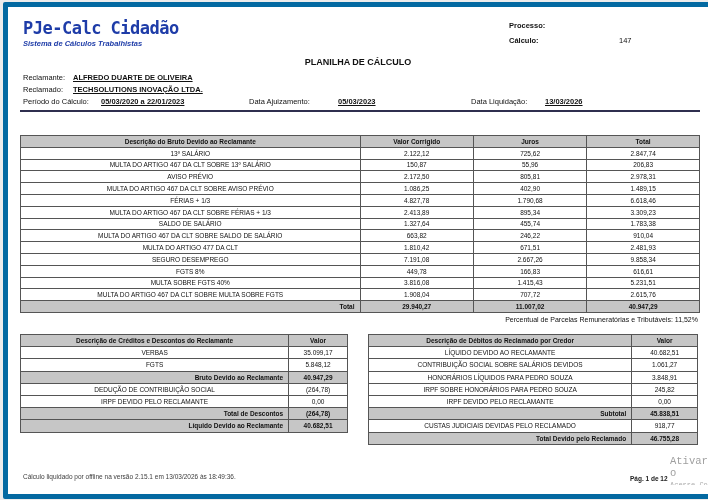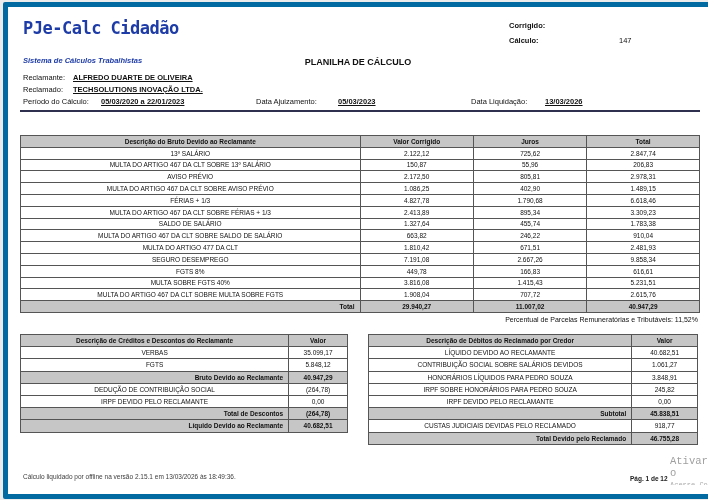--- a/index.html
+++ b/index.html
@@ -14,21 +14,21 @@
     background:#ffffff;border:5px solid #0369a1;border-radius:2px;
     overflow:hidden;
   }
   .abs{position:absolute;white-space:nowrap;}
   .bold{font-weight:bold;}
   .logo-title{
     font-family:"DejaVu Sans Mono", monospace;
     font-weight:bold;font-size:17px;letter-spacing:-0.5px;color:#1e3ca8;
   }
   .logo-sub{
-    font-style:italic;font-weight:bold;font-size:7.5px;color:#1e3ca8;margin-top:18px;
+    font-style:italic;font-weight:bold;font-size:7.5px;color:#1e3ca8;margin-top:1px;
   }
   .hlabel{font-size:7.5px;color:#111;}
   .hvalue{font-size:7.5px;color:#111;font-weight:bold;text-decoration:underline;}
   .doc-title{font-size:9px;font-weight:bold;color:#111;}
   .rule{position:absolute;height:2px;background:#2f2f4f;}
   .section-title{font-size:9.5px;font-weight:bold;color:#111;}
   table{border-collapse:collapse;table-layout:fixed;position:absolute;}
   th,td{
     border:1px solid #555;font-size:6.5px;color:#111;
     text-align:center;vertical-align:middle;padding:0 2px;overflow:hidden;
@@ -49,34 +49,34 @@
 </head>
 <body>
 
 <div class="page">
 
   <div class="abs" style="left:15px;top:11px;">
     <div class="logo-title">PJe-Calc Cidadão</div>
     <div class="logo-sub">Sistema de Cálculos Trabalhistas</div>
   </div>
 
-  <div class="abs hlabel bold" style="left:501px;top:14px;">Corrigido:</div>
+  <div class="abs hlabel bold" style="left:501px;top:14px;">Processo:</div>
   <div class="abs hlabel" style="left:610px;top:14px;"></div>
   <div class="abs hlabel bold" style="left:501px;top:29px;">Cálculo:</div>
   <div class="abs hlabel" style="left:611px;top:29px;">147</div>
 
   <div class="abs doc-title" style="left:0;top:50px;width:700px;text-align:center;">PLANILHA DE CÁLCULO</div>
 
   <div class="abs hlabel" style="left:15px;top:66px;">Reclamante:</div>
   <div class="abs hvalue" style="left:65px;top:66px;">ALFREDO DUARTE DE OLIVEIRA</div>
   <div class="abs hlabel" style="left:15px;top:78px;">Reclamado:</div>
   <div class="abs hvalue" style="left:65px;top:78px;">TECHSOLUTIONS INOVAÇÃO LTDA.</div>
   <div class="abs hlabel" style="left:15px;top:90px;">Período do Cálculo:</div>
   <div class="abs hvalue" style="left:93px;top:90px;">05/03/2020 a 22/01/2023</div>
-  <div class="abs hlabel" style="left:248px;top:90px;">Data Ajuizamento:</div>
+  <div class="abs hlabel" style="left:241px;top:90px;">Data Ajuizamento:</div>
   <div class="abs hvalue" style="left:330px;top:90px;">05/03/2023</div>
   <div class="abs hlabel" style="left:463px;top:90px;">Data Liquidação:</div>
   <div class="abs hvalue" style="left:537px;top:90px;">13/03/2026</div>
 
   <div class="rule" style="left:12px;top:103px;width:680px;"></div>
 
 
   <table class="resumo-table" style="left:12px;top:128px;width:680px;">
     <colgroup>
         <col style="width:50%">

